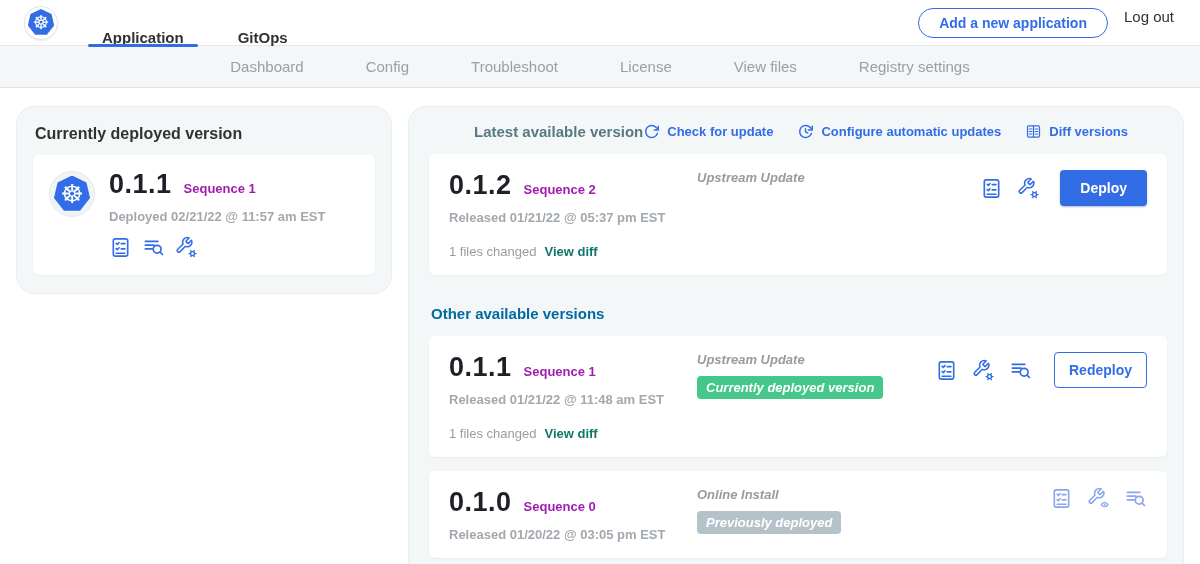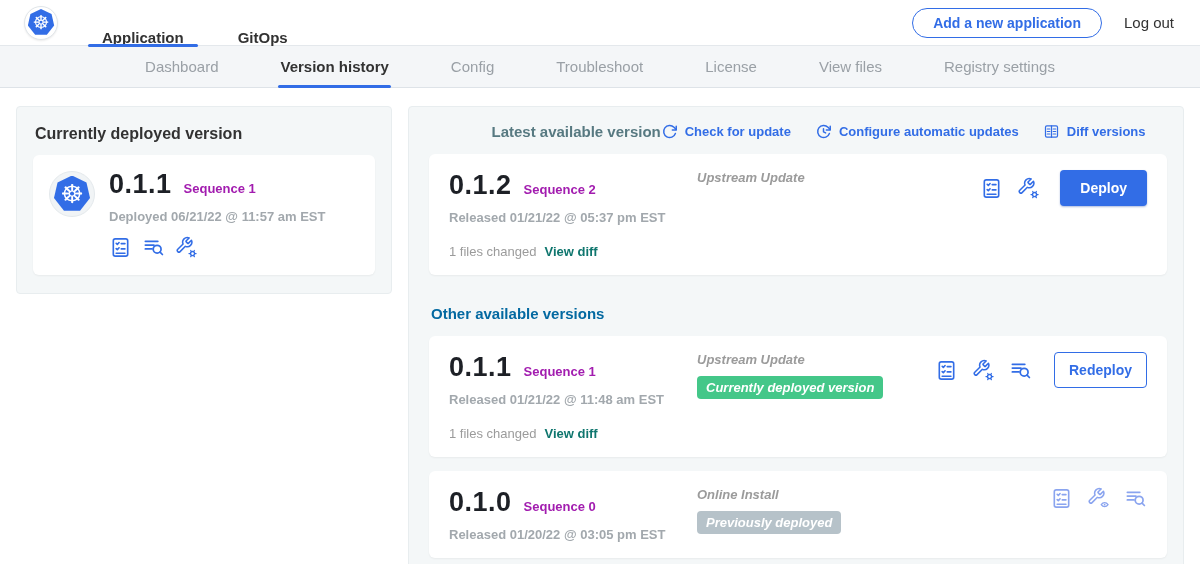--- a/index.html
+++ b/index.html
@@ -17,59 +17,59 @@
   .hept-sm { width:27px; height:27px; }
   .hept-lg { width:37px; height:37px; }
   .wheel { color:#fff; line-height:1; }
   .hept-sm .wheel { font-size:19px; }
   .hept-lg .wheel { font-size:26px; }
   .top-tabs { display:flex; height:46px;align-items:flex-end; }
   .top-tab { position:relative; display:flex; align-items:center; padding:0 14px;
     font-size:15px; font-weight:700; color:#323232; cursor:pointer; margin-right:26px; }
   .top-tab.active::after { content:""; position:absolute; left:0; right:0; bottom:-1px;
     height:3px; background:#326de6; border-radius:2px; }
-  .top-right { margin-left:auto; display:flex; align-items:center; gap:22px; }
+  .top-right { margin-left:auto; display:flex; gap:16px; }
   .add-app { background:#fff; border:1px solid #326de6; color:#326de6; font-weight:700;
     font-size:14px; border-radius:15px; padding:6px 20px; cursor:pointer;
     font-family:inherit; }
   .logout { font-size:15px; color:#323232; cursor:pointer; padding-right:2px; }
 
   
   .subnav { height:42px; background:#f4f6f8; border-bottom:1px solid #dee3e8;
     display:flex; align-items:center; justify-content:center; }
   .subnav-items { display:flex; height:42px; gap:58px; }
   .subnav-item { position:relative; display:flex; align-items:center; font-size:15px;
     color:#9aa0a6; cursor:pointer; padding:0 2px; }
   .subnav-item.active { color:#323232; font-weight:700; }
   .subnav-item.active::after { content:""; position:absolute; left:0; right:0; bottom:0;
     height:3px; background:#326de6; border-radius:2px; }
 
   
   .main { display:flex; align-items:flex-start; gap:16px; padding:18px 16px 0 16px; }
-  .panel { background:#f4f7f8; border:1px solid #e8edef; border-radius:4px; }
+  .panel { background:#f4f7f8; border:1px solid #e8edef; border-radius:18px; }
 
   
   .deployed { width:376px; padding:14px 16px 18px 16px; }
   .deployed-title { font-size:16px; font-weight:700; color:#323232; margin:4px 0 12px 2px; }
   .deployed-inner { background:#fff; border-radius:6px; padding:14px 16px 16px 16px;
     box-shadow:0 1px 2px rgba(0,0,0,.05); display:flex; gap:14px; }
   .deployed-logo { width:46px; height:46px; border-radius:50%; background:#f1f4f6;
     border:1px solid #e4e9ec; display:flex; align-items:center; justify-content:center;
     flex:0 0 auto; margin-top:2px; }
   .version-line { display:flex; align-items:baseline; gap:12px; }
   .version-num { font-size:27px; font-weight:800; color:#1d2026; letter-spacing:.5px; }
   .seq { font-size:13px; color:#a21caf; font-weight:600; }
   .date-line { font-size:13px; color:#a2a8ad; font-weight:600; margin-top:9px; }
   .icon-row { display:flex; align-items:center; gap:10px; margin-top:12px; color:#326de6; }
   .vicon { width:23px; height:23px; cursor:pointer; }
   .vicon-sm { width:17px; height:17px; }
 
   
   .available { flex:1; padding:16px 16px 20px 20px; }
-  .avail-header { display:flex; align-items:center; justify-content:center;
+  .avail-header { display:flex; align-items:center; justify-content:flex-start;
     padding-right:4px;margin-left:45px; }
   .avail-title { font-size:15px; font-weight:700; color:#577981; }
   .avail-actions { display:flex; align-items:center; gap:24px; }
   .action-link { display:flex; align-items:center; gap:7px; color:#326de6;
     font-size:13px; font-weight:700; cursor:pointer; }
 
   .vcard { background:#fff; border-radius:6px; box-shadow:0 1px 2px rgba(0,0,0,.05);
     padding:16px 20px; display:flex; align-items:flex-start; margin-top:14px; }
   .vinfo { width:248px; flex:0 0 auto; }
   .files-line { display:flex; align-items:center; gap:8px; margin-top:19px; }
@@ -164,21 +164,20 @@
   </nav>
   <div class="top-right">
     <button class="add-app">Add a new application</button>
     <span class="logout">Log out</span>
   </div>
 </header>
 
 <nav class="subnav">
   <div class="subnav-items">
     <span class="subnav-item">Dashboard</span>
-    <span class="subnav-item active">Version history</span>
     <span class="subnav-item">Config</span>
     <span class="subnav-item">Troubleshoot</span>
     <span class="subnav-item">License</span>
     <span class="subnav-item">View files</span>
     <span class="subnav-item">Registry settings</span>
   </div>
 </nav>
 
 <main class="main">
 
@@ -188,21 +187,21 @@
       <div class="deployed-logo">
         <div class="hept hept-lg">
           <span class="wheel">☸</span>
         </div>
       </div>
       <div>
         <div class="version-line">
           <span class="version-num">0.1.1</span>
           <span class="seq">Sequence 1</span>
         </div>
-        <div class="date-line">Deployed 06/21/22 @ 11:57 am EST</div>
+        <div class="date-line">Deployed 02/21/22 @ 11:57 am EST</div>
         <div class="icon-row">
           <svg class="vicon">
               <use href="#i-checklist"></use>
             </svg>
           <svg class="vicon">
               <use href="#i-logs"></use>
             </svg>
           <svg class="vicon">
               <use href="#i-wrench-gear"></use>
             </svg>

